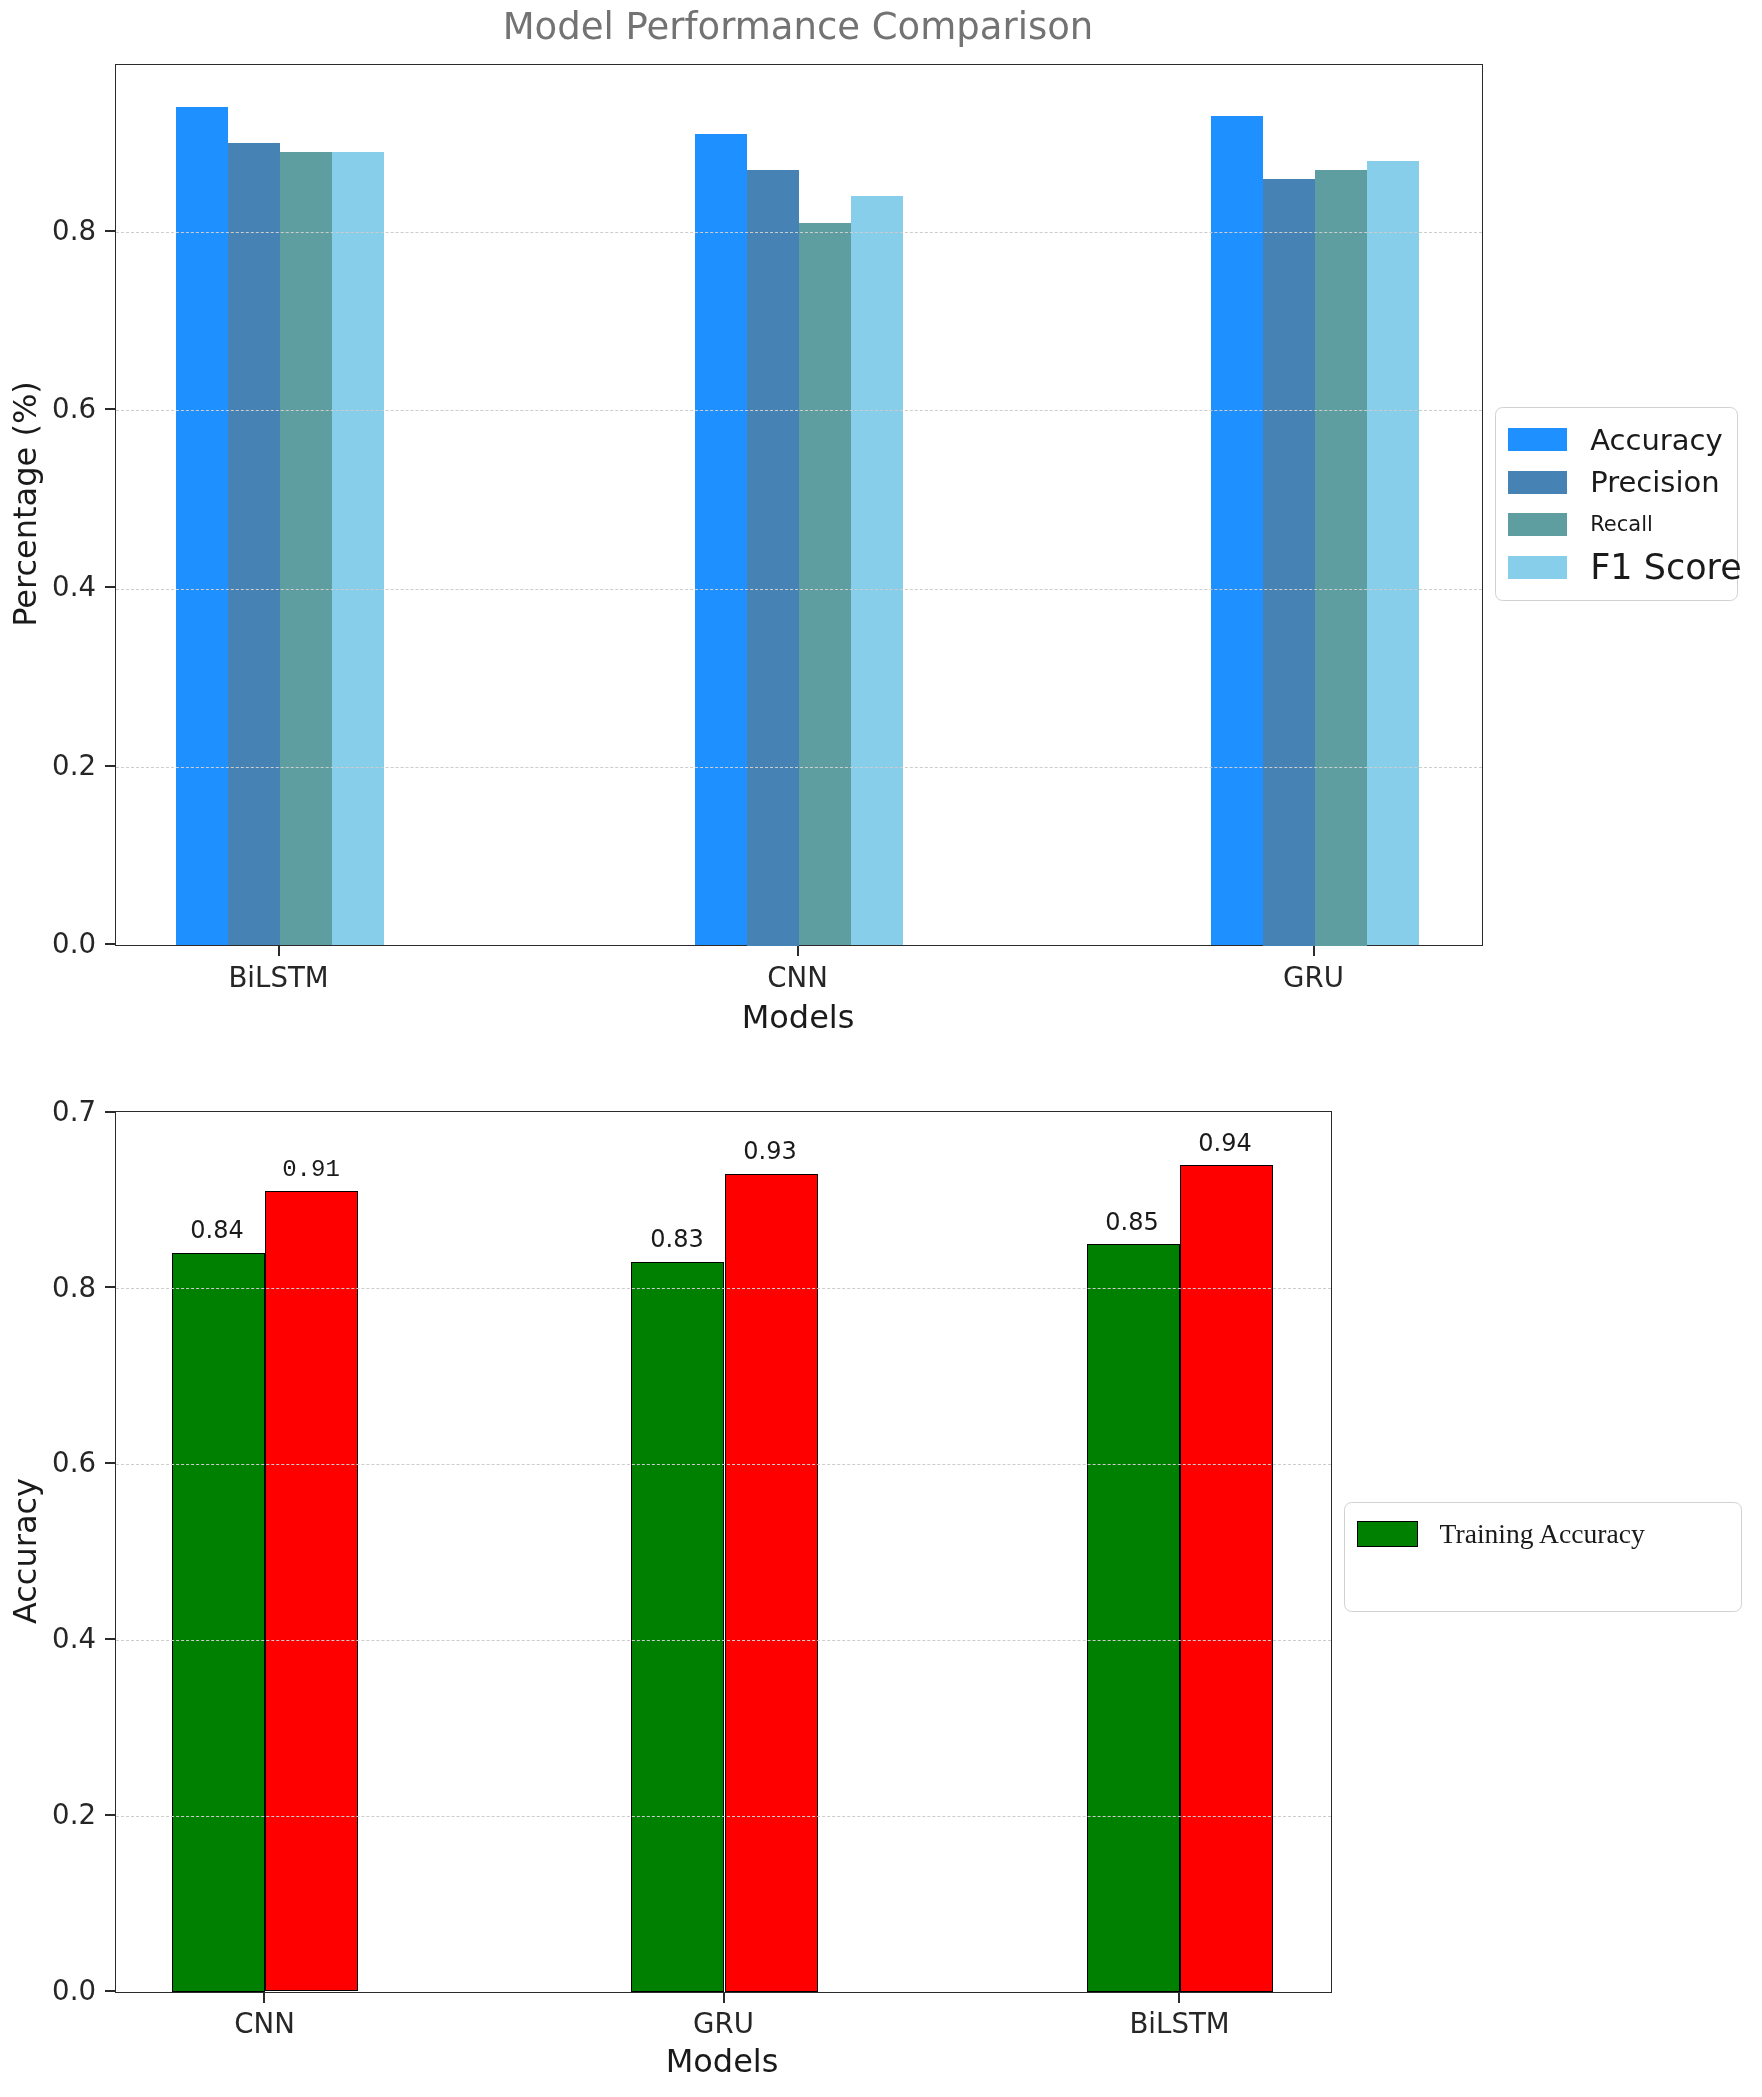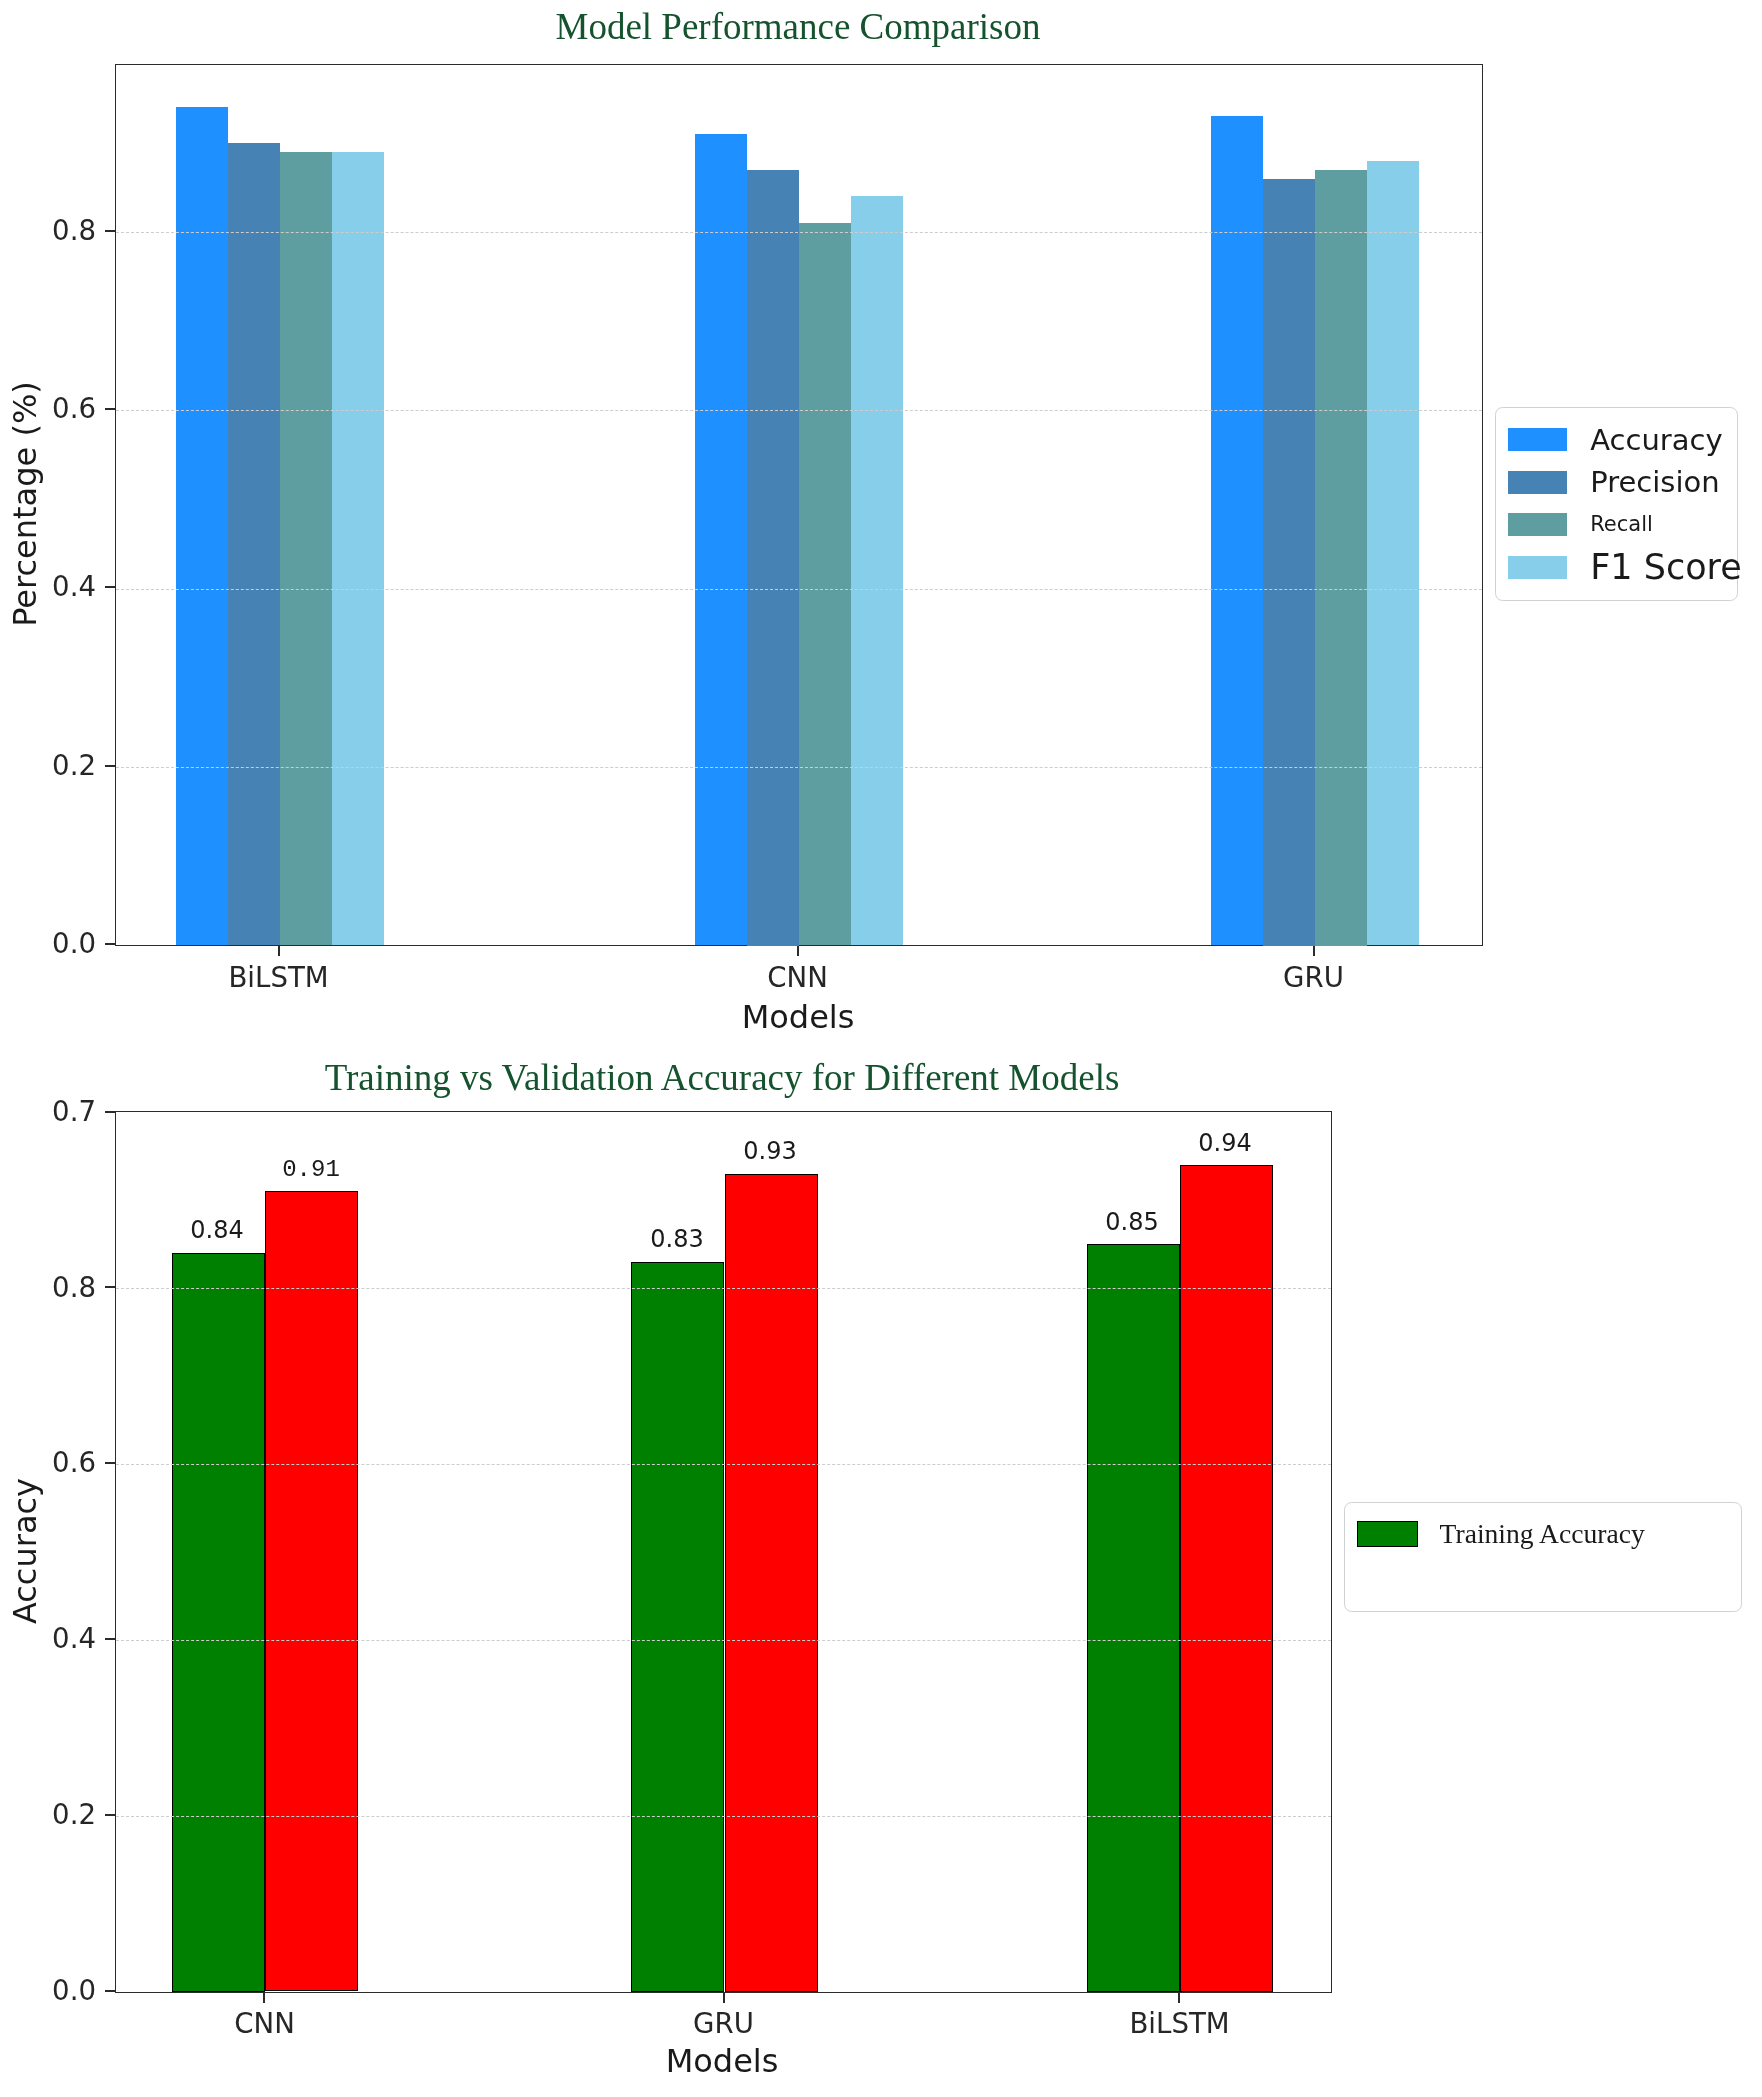--- a/index.html
+++ b/index.html
@@ -2,21 +2,21 @@
 <html style="font-size:12.2px"><head>
 <meta charset="utf-8">
 <style>
   html,body{margin:0;padding:0;background:#fff;}
   .page{position:relative;width:1762px;height:2097px;background:#ffffff;
         font-family:"DejaVu Sans",sans-serif;color:#1a1a1a;overflow:hidden;}
   .chart{position:absolute;inset:0;}
   .plot{position:absolute;border:1.9px solid #2b2b2b;box-sizing:content-box;background:#fff;}
   .bar{position:absolute;z-index:2;box-sizing:border-box;}
   .gridline{position:absolute;left:0;right:0;height:0;border-top:1.9px dashed #cdcdcd;z-index:5;}
-  .title{position:absolute;font-size:37px;white-space:nowrap;transform:translateX(-50%);color:#14532d;font-family:Liberation Serif, serif;}
+  .title{position:absolute;font-size:37px;white-space:nowrap;transform:translateX(-50%);color:#737373;}
   .axis-label{position:absolute;font-size:32px;white-space:nowrap;color:#1a1a1a;}
   .ylabel{transform:translate(-50%,-50%) rotate(-90deg);}
   .xlabel{transform:translateX(-50%);}
   .tick-label{position:absolute;font-size:27.6px;color:#262626;}
   .y-tick{width:77px;text-align:right;line-height:34px;height:34px;}
   .x-tick{width:245px;text-align:center;line-height:34px;height:34px;}
   .tick-mark{position:absolute;background:#2b2b2b;z-index:4;}
   .value-label{position:absolute;font-size:24px;width:122px;text-align:center;
                line-height:31px;height:31px;z-index:6;color:#1a1a1a;}
   .legend{position:absolute;background:#ffffff;border:1.5px solid #d2d2d2;border-radius:7.7px;
@@ -82,21 +82,20 @@
       <div class="tick-mark" style="left: 105px; top: 230px; width: 10px; height: 1.9px;"></div>
       <div class="tick-mark" style="left: 278px; top: 946px; width: 1.9px; height: 10px;"></div>
       <div class="tick-label x-tick" style="left: 156px; top: 961px;">BiLSTM</div>
       <div class="tick-mark" style="left: 797px; top: 946px; width: 1.9px; height: 10px;"></div>
       <div class="tick-label x-tick" style="left: 675px; top: 961px;">CNN</div>
       <div class="tick-mark" style="left: 1313px; top: 946px; width: 1.9px; height: 10px;"></div>
       <div class="tick-label x-tick" style="left: 1191px; top: 961px;">GRU</div>
     </div>
 
   <div class="chart" id="chart-1">
-    <div class="title" style="left: 722px; top: 1056px;">Training vs Validation Accuracy for Different Models</div>
     <div class="axis-label ylabel" style="left: 24.5px; top: 1551px;">Accuracy</div>
     <div class="axis-label xlabel" style="left: 722px; top: 2042px;">Models</div>
     <div class="plot" style="left: 115px; top: 1111px; width: 1215px; height: 880px;">
         <div class="bar" style="left: 56px; top: 141px; width: 93px; height: 739px; background: rgb(0, 128, 0); border: 1.9px solid rgb(0, 0, 0);"></div>
         <div class="bar" style="left: 515px; top: 150px; width: 93px; height: 730px; background: rgb(0, 128, 0); border: 1.9px solid rgb(0, 0, 0);"></div>
         <div class="bar" style="left: 971px; top: 132px; width: 93px; height: 748px; background: rgb(0, 128, 0); border: 1.9px solid rgb(0, 0, 0);"></div>
         <div class="bar" style="left: 149px; top: 79px; width: 93px; height: 800px; background: rgb(255, 0, 0); border: 1.9px solid rgb(0, 0, 0);"></div>
         <div class="bar" style="left: 609px; top: 62px; width: 93px; height: 818px; background: rgb(255, 0, 0); border: 1.9px solid rgb(0, 0, 0);"></div>
         <div class="bar" style="left: 1064px; top: 53px; width: 93px; height: 827px; background: rgb(255, 0, 0); border: 1.9px solid rgb(0, 0, 0);"></div>
         <div class="gridline" style="top: 704px;"></div>

